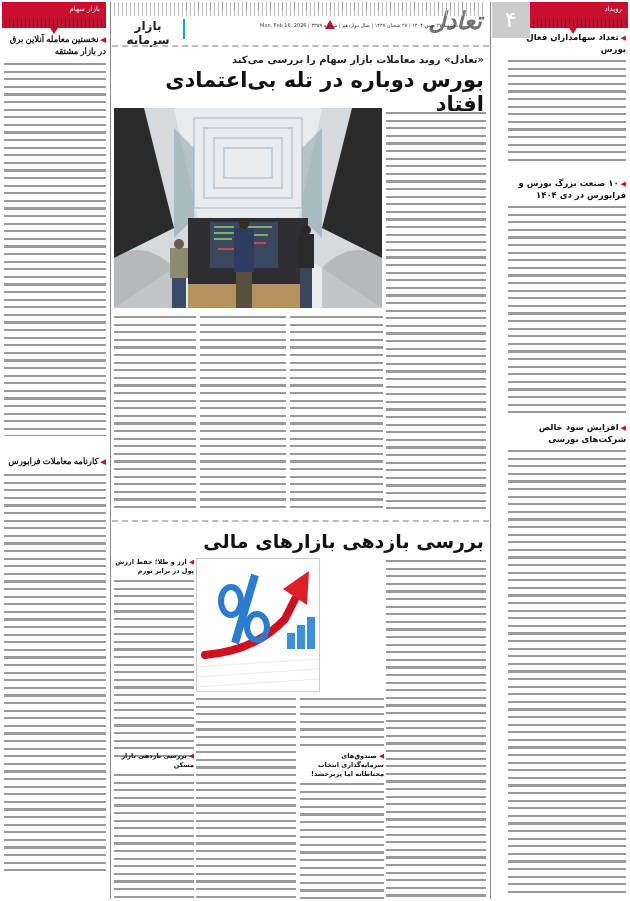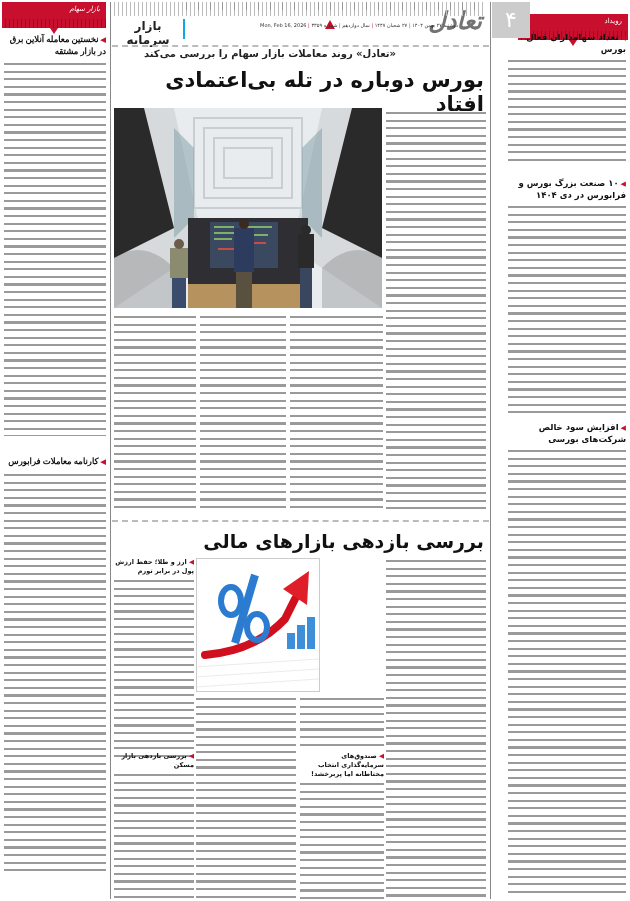--- a/index.html
+++ b/index.html
@@ -29,25 +29,25 @@
 .kicker{font-size:10.5px;font-weight:bold;color:#222}
 .headline{font-size:21px;font-weight:900;color:#111;letter-spacing:-0.5px}
 .headline2{font-size:19px;font-weight:900;color:#111}
 .sub-h{font-size:6.5px;font-weight:bold;color:#111;line-height:9px}
 .sub-h .arrow{color:#c8102e}
 .photo{position:absolute;overflow:hidden;background:#ddd}
 </style>
 </head>
 <body>
 
-<div class="sidetab" style="right:2px;width:110px;margin-top:12px;">
+<div class="sidetab" style="right:2px;width:110px;">
   <span class="lbl">رویداد</span>
   <span class="tri"></span>
 </div>
-<div class="sidetab" style="left:2px;width:104px;font-style:italic;">
+<div class="sidetab" style="left:2px;width:104px;">
   <span class="lbl">بازار سهام</span>
   <span class="tri"></span>
 </div>
 
 <div class="pagenum">۴</div>
 <div class="logo">تعادل</div>
 <div class="ruler" style="left:186px;width:300px;"></div>
 <div class="ruler2" style="left:186px;width:300px;"></div>
 <div class="ruler" style="left:114px;width:72px;"></div>
 <div class="abs tri-up" style="top:20px;left:325px;"></div>
@@ -89,21 +89,21 @@
   <div>
     <div class="col-title"><span class="arrow">◀</span><span>نخستین معامله آنلاین برق در بازار مشتقه</span></div>
     <div class="text" style="height:375px;margin-top:4px">محمد نطیقی با اشاره به سهم بالای معاملات برق در بورس انرژی افزود: هم‌اکنون از معاملات ۱۲۰ میلیون مگاوات‌ساعت انرژی در بورس انرژی میزبانی می‌شود. طبق برنامه‌ریزی انجام شده قرار است حدود ۶۰ میلیون مگاوات‌ساعت از کل معاملات یادشده از این پس در بستر آنلاین بورس انرژی انجام شود. مدیرعامل بورس انرژی ایران تأکید کرد: فرابانی‌سازی معاملات برخط برق با حذف دسترسی‌های نامتقارن اطلاعاتی، بهینه‌سازی فرآیندها و افزایش کارایی معاملات در حوزه برق همراه خواهد بود.</div>
   </div>
   <div style="margin-top:20px">
     <div class="col-title"><span class="arrow">◀</span><span>کارنامه معاملات فرابورس</span></div>
     <div class="text" style="height:405px;margin-top:4px">مدیریت ارتباطات فرابورس ایران اعلام کرد: بازارهای فرابورس در هفته گذشته شاهد جابه‌جایی بیش از ۶۷ میلیارد و ۴۰۰ میلیون انواع اوراق مالی بودند که ارزش این مبادلات ۹۶۵ هزار میلیارد تومان بود. تعداد این مبادلات ۲.۴ میلیون دفعه بود. در این مدت حجم معاملات ۱۰ درصد کاهش داشت اما ارزش معاملات ۵ درصد و تعداد معاملات ۴۶ درصد رشد کرد.</div>
   </div>
 </div>
 
-<div class="abs kicker" style="top:48px;right:146px;width:340px;text-align:left;font-size:10px">«تعادل» روند معاملات بازار سهام را بررسی می‌کند</div>
+<div class="abs kicker" style="top:54px;right:146px;width:340px;text-align:right;font-size:10px">«تعادل» روند معاملات بازار سهام را بررسی می‌کند</div>
 <div class="abs headline" style="top:68px;right:146px;width:340px;text-align:right;">بورس دوباره در تله بی‌اعتمادی افتاد</div>
 
 <div class="photo" style="left:114px;top:108px;width:268px;height:200px;">
   <svg width="268" height="200" viewBox="0 0 268 200">
     <rect width="268" height="200" fill="#e9ecef"></rect>
     <polygon points="0,0 60,0 90,140 0,200" fill="#d7dadd"></polygon>
     <polygon points="268,0 208,0 178,140 268,200" fill="#d7dadd"></polygon>
     <polygon points="0,0 30,0 60,120 0,150" fill="#2a2a2a"></polygon>
     <polygon points="268,0 238,0 208,120 268,150" fill="#2a2a2a"></polygon>
     <g stroke="#c9ced3" stroke-width="2" fill="none">

